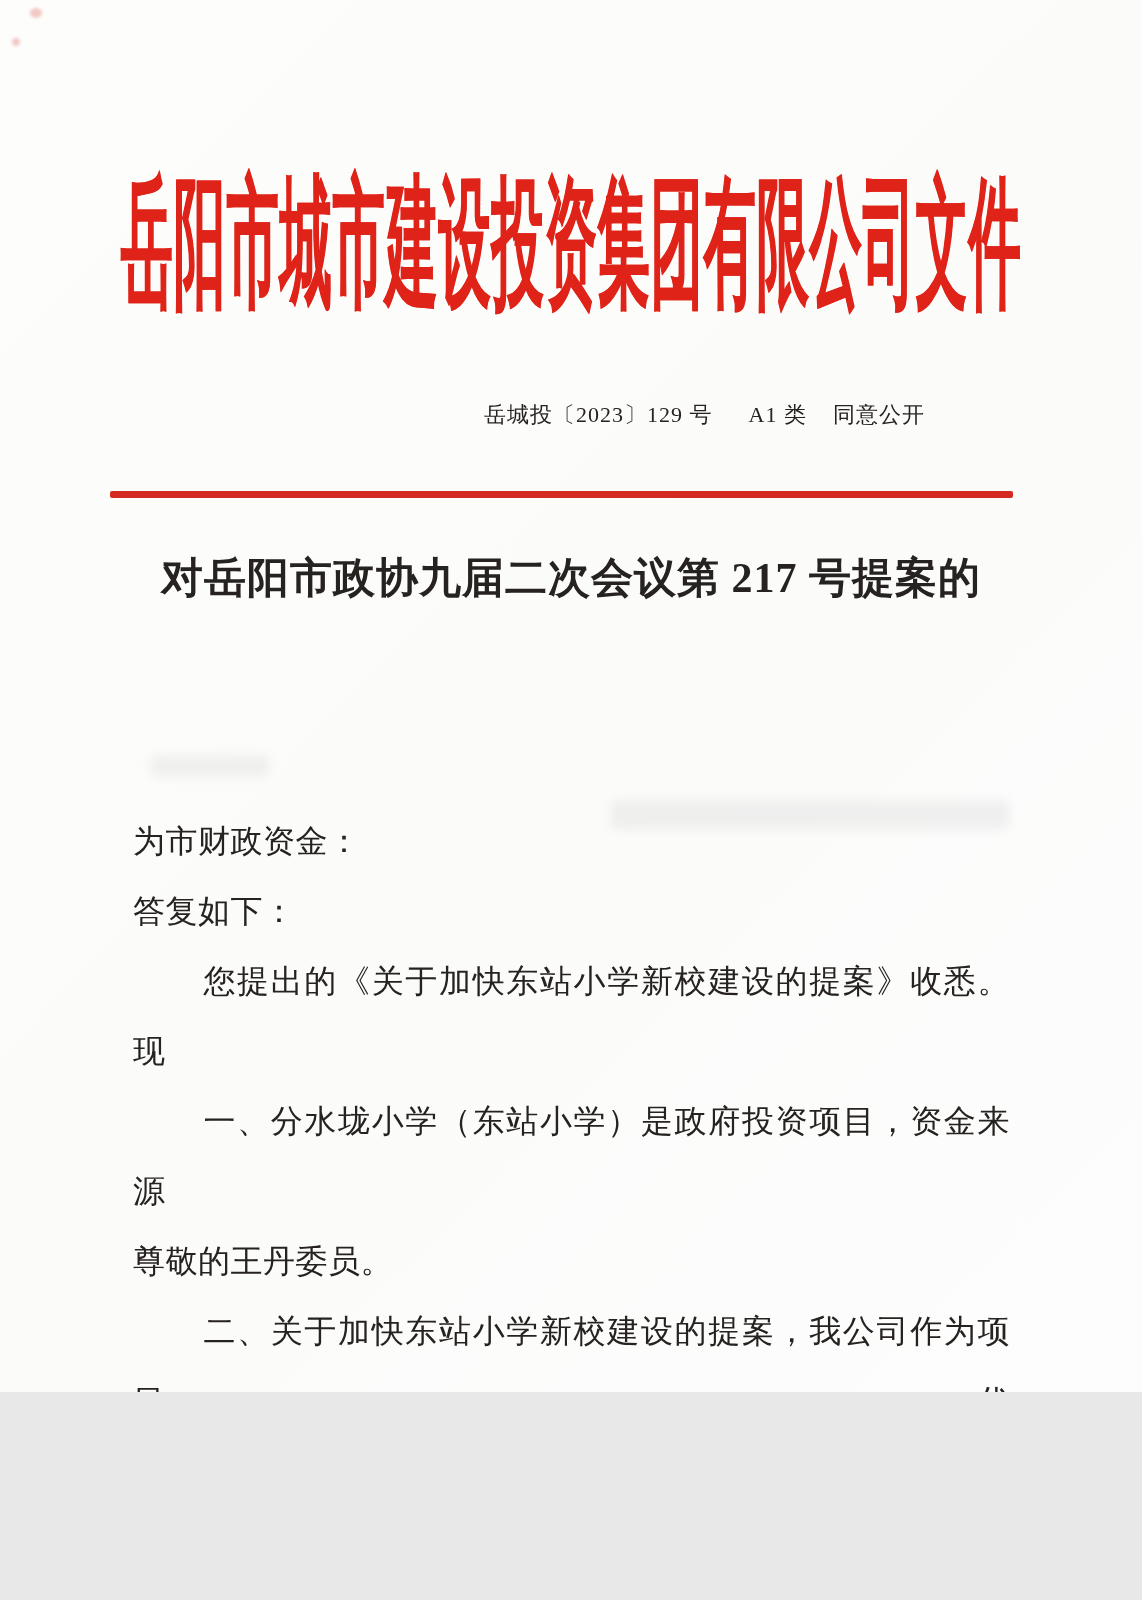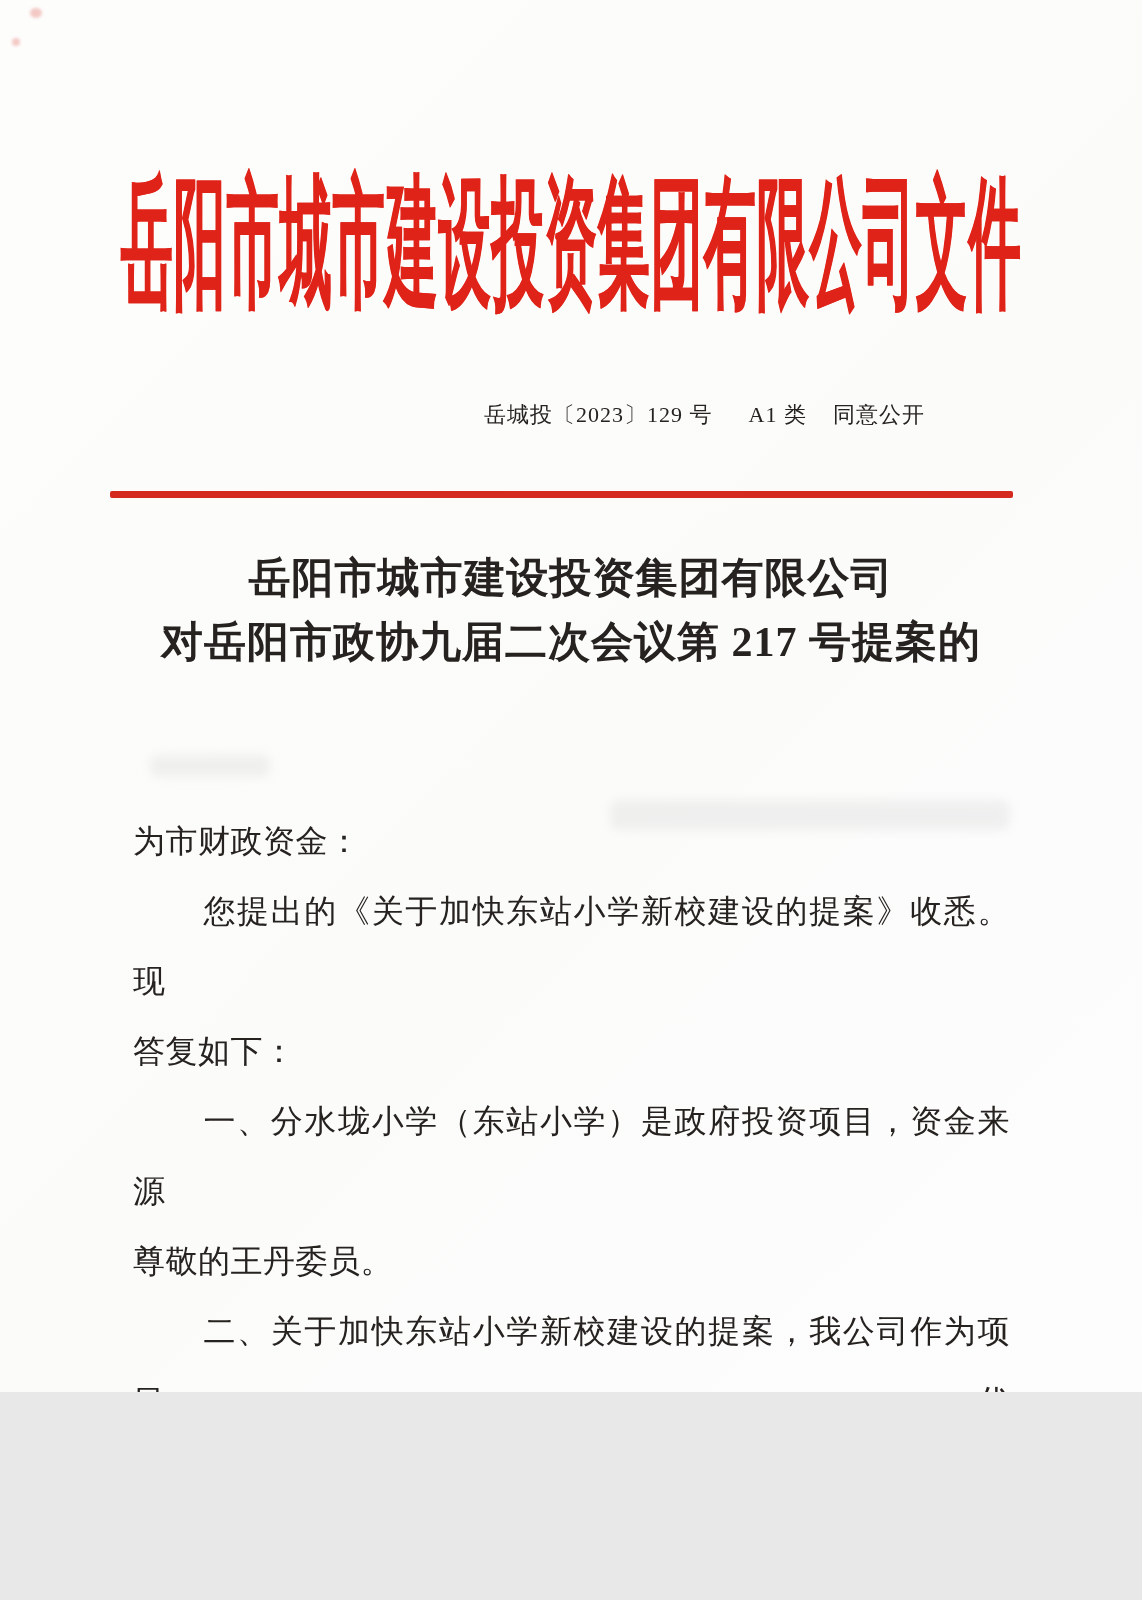--- a/index.html
+++ b/index.html
@@ -135,28 +135,27 @@
     <span class="stretch">岳阳市城市建设投资集团有限公司文件</span>
   </div>
 
   <div class="doc-number-row">
     <span>岳城投〔2023〕129 号</span><span class="part-class">A1 类</span><span class="part-publicity">同意公开</span>
   </div>
 
   <div class="red-rule"></div>
 
   <div class="doc-title">
-    <div>岳阳市城市建设投资集团有限公司</div>
     <div>对岳阳市政协九届二次会议第 217 号提案的</div>
   </div>
 
   <div class="doc-body">
     <div class="line">为市财政资金：</div>
+    <div class="line">答复如下：</div>
     <div class="line indent full">您提出的《关于加快东站小学新校建设的提案》收悉。现</div>
-    <div class="line">答复如下：</div>
     <div class="line indent full">一、分水垅小学（东站小学）是政府投资项目，资金来源</div>
     <div class="line">尊敬的王丹委员。</div>
     <div class="line indent full">二、关于加快东站小学新校建设的提案，我公司作为项目代</div>
     <div class="line">快推进项目建设，尽力今年秋季投入使用。</div>
 
   </div>
 
   <div class="page-number">1</div>
 
 </div>

